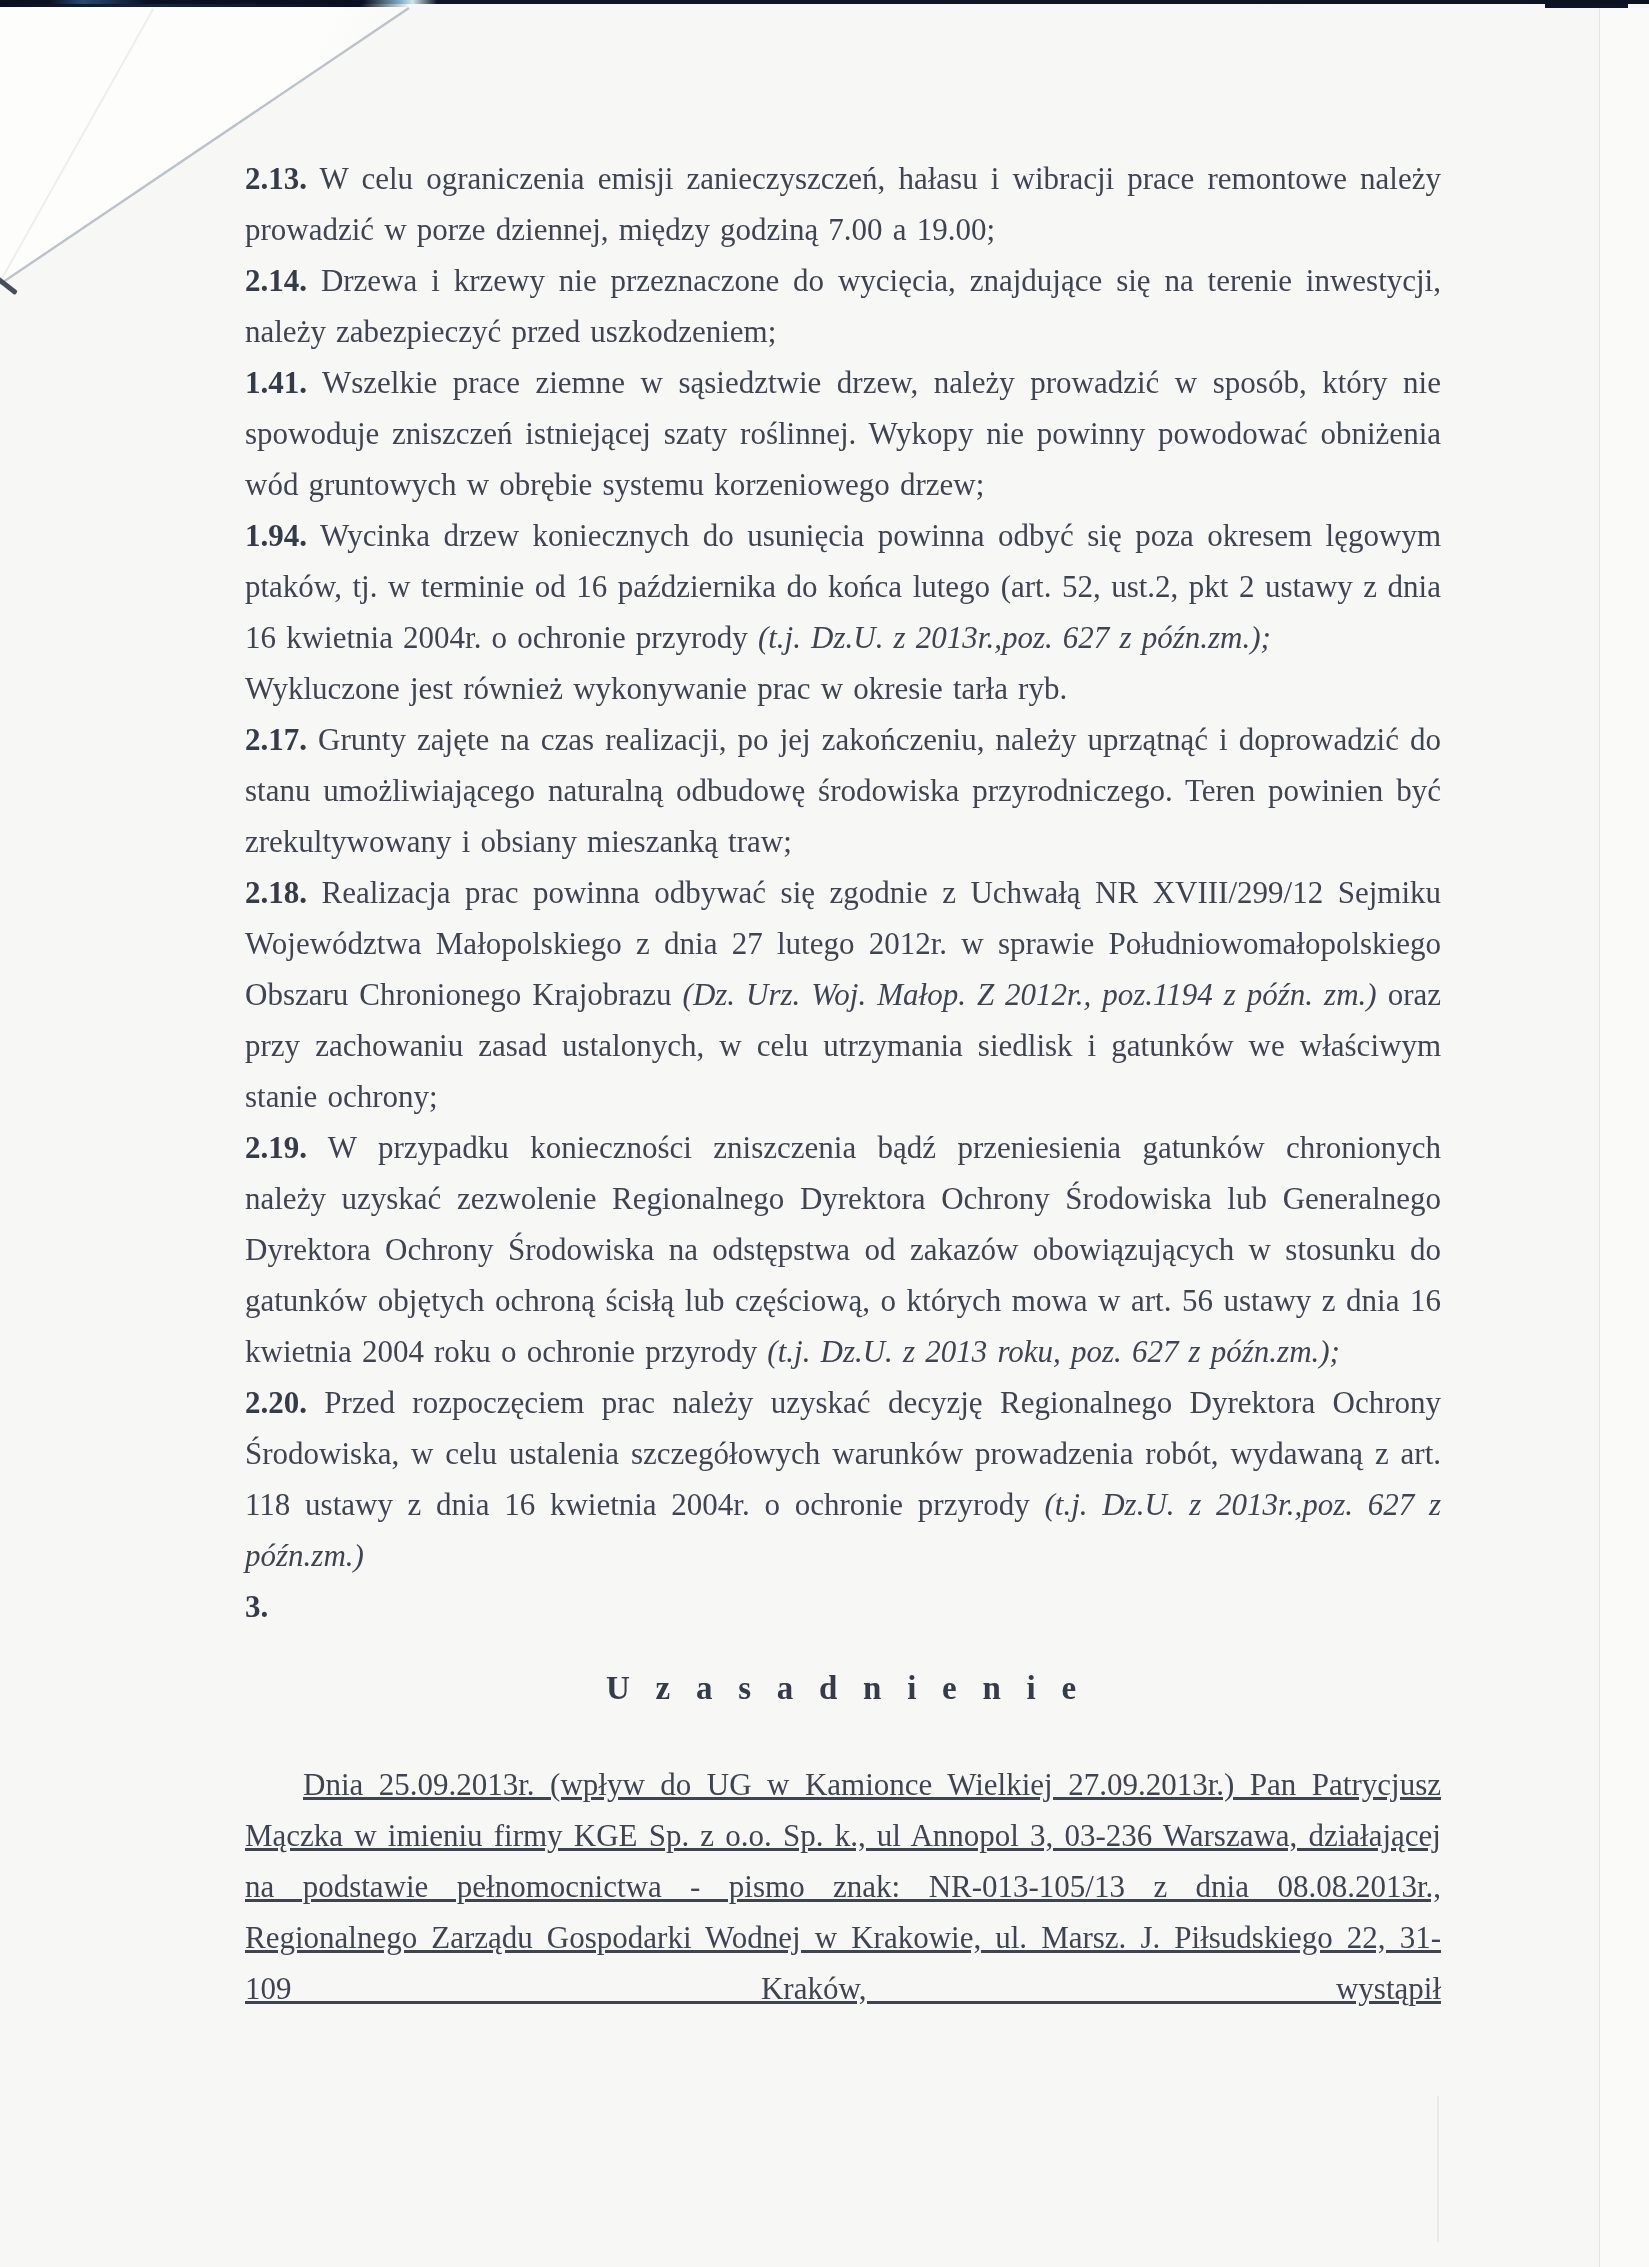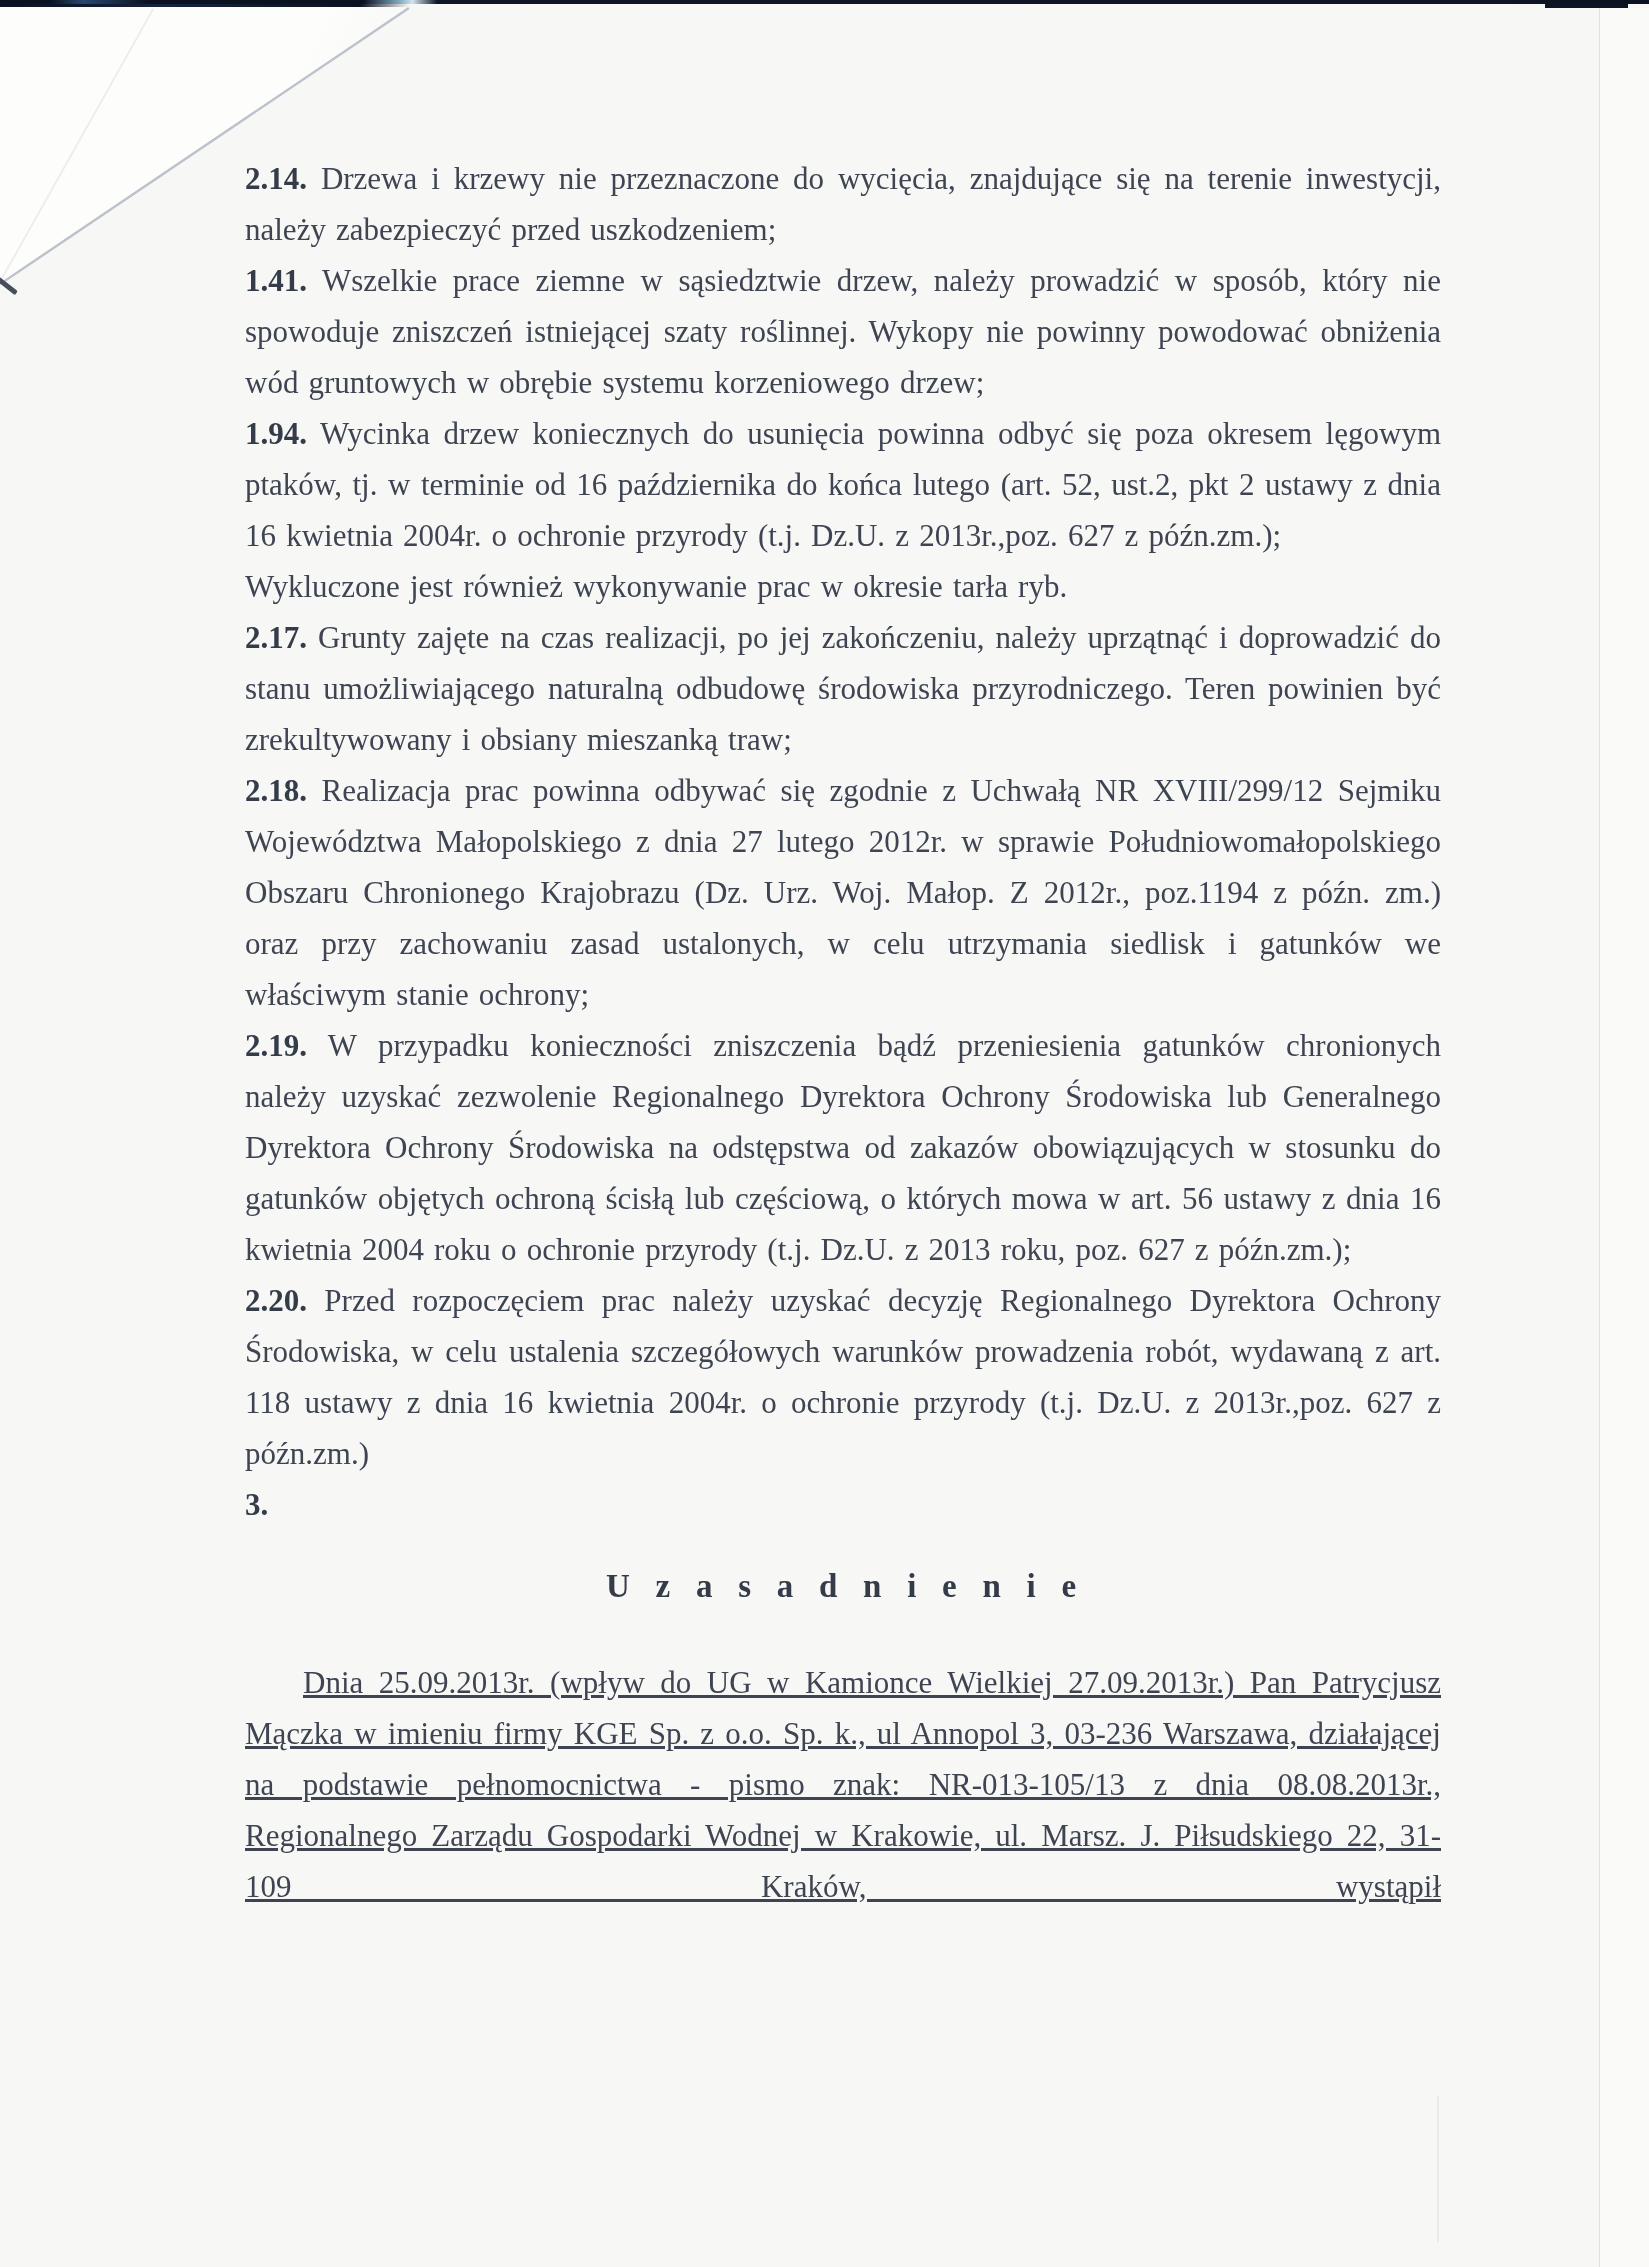--- a/index.html
+++ b/index.html
@@ -92,21 +92,21 @@
     color: #3e4452;
   }
   p.para {
     margin: 0;
     font-size: 31px;
     line-height: 51px;
     text-align: justify;
     word-spacing: 2.4px;
   }
   p.para span.b { font-weight: bold; color: #343b49; }
-  p.para span.i { }
+  p.para span.i { font-style: italic; }
   p.bold-para { color: #333a48; }
   p.indent { text-indent: 58px; text-decoration: underline; }
   p.justify-last { text-align-last: justify; }
   p.heading {
     text-align: center;
     text-align-last: center;
     font-size: 33px;
     letter-spacing: 3.9px;
     word-spacing: 9.7px;
     margin-top: 31px;
@@ -129,20 +129,21 @@
   </svg>
   <svg class="fold-crease-line" viewBox="0 0 424 288">
     <line x1="158" y1="2" x2="2" y2="280" stroke="#dfe1e4" stroke-width="2"></line>
   </svg>
   <div class="corner-mark"></div>
 
   <div class="right-scan-edge"></div>
   <div class="lower-page-edge"></div>
 
   <div class="text-block" id="doc-body">
+      <p class="para"><span class="b">2.13.</span><span> W celu ograniczenia emisji zanieczyszczeń, hałasu i wibracji prace remontowe należy prowadzić w porze dziennej, między godziną 7.00 a 19.00;</span></p>
       <p class="para"><span class="b">2.14.</span><span> Drzewa i krzewy nie przeznaczone do wycięcia, znajdujące się na terenie inwestycji, należy zabezpieczyć przed uszkodzeniem;</span></p>
       <p class="para"><span class="b">1.41.</span><span> Wszelkie prace ziemne w sąsiedztwie drzew, należy prowadzić w sposób, który nie spowoduje zniszczeń istniejącej szaty roślinnej. Wykopy nie powinny powodować obniżenia wód gruntowych w obrębie systemu korzeniowego drzew;</span></p>
       <p class="para"><span class="b">1.94.</span><span> Wycinka drzew koniecznych do usunięcia powinna odbyć się poza okresem lęgowym ptaków, tj. w terminie od 16 października do końca lutego (art. 52, ust.2, pkt 2 ustawy z dnia 16 kwietnia 2004r. o ochronie przyrody </span><span class="i">(t.j. Dz.U. z 2013r.,poz. 627 z późn.zm.);</span></p>
       <p class="para"><span>Wykluczone jest również wykonywanie prac w okresie tarła ryb.</span></p>
       <p class="para"><span class="b">2.17.</span><span> Grunty zajęte na czas realizacji, po jej zakończeniu, należy uprzątnąć i doprowadzić do stanu umożliwiającego naturalną odbudowę środowiska przyrodniczego. Teren powinien być zrekultywowany i obsiany mieszanką traw;</span></p>
       <p class="para"><span class="b">2.18.</span><span> Realizacja prac powinna odbywać się zgodnie z Uchwałą NR XVIII/299/12 Sejmiku Województwa Małopolskiego z dnia 27 lutego 2012r. w sprawie Południowomałopolskiego Obszaru Chronionego Krajobrazu </span><span class="i">(Dz. Urz. Woj. Małop. Z 2012r., poz.1194 z późn. zm.)</span><span> oraz przy zachowaniu zasad ustalonych, w celu utrzymania siedlisk i gatunków we właściwym stanie ochrony;</span></p>
       <p class="para"><span class="b">2.19.</span><span> W przypadku konieczności zniszczenia bądź przeniesienia gatunków chronionych należy uzyskać zezwolenie Regionalnego Dyrektora Ochrony Środowiska lub Generalnego Dyrektora Ochrony Środowiska na odstępstwa od zakazów obowiązujących w stosunku do gatunków objętych ochroną ścisłą lub częściową, o których mowa w art. 56 ustawy z dnia 16 kwietnia 2004 roku o ochronie przyrody  </span><span class="i">(t.j. Dz.U. z 2013 roku, poz. 627 z późn.zm.);</span></p>
       <p class="para"><span class="b">2.20.</span><span> Przed rozpoczęciem prac należy uzyskać decyzję Regionalnego Dyrektora Ochrony Środowiska, w celu ustalenia szczegółowych warunków prowadzenia robót, wydawaną z art. 118 ustawy z dnia 16 kwietnia 2004r. o ochronie przyrody </span><span class="i">(t.j. Dz.U. z 2013r.,poz. 627 z późn.zm.)</span></p>
       <p class="para"><span class="b">3.</span></p>
       <p class="para heading"><span class="b">U z a s a d n i e n i e</span></p>

